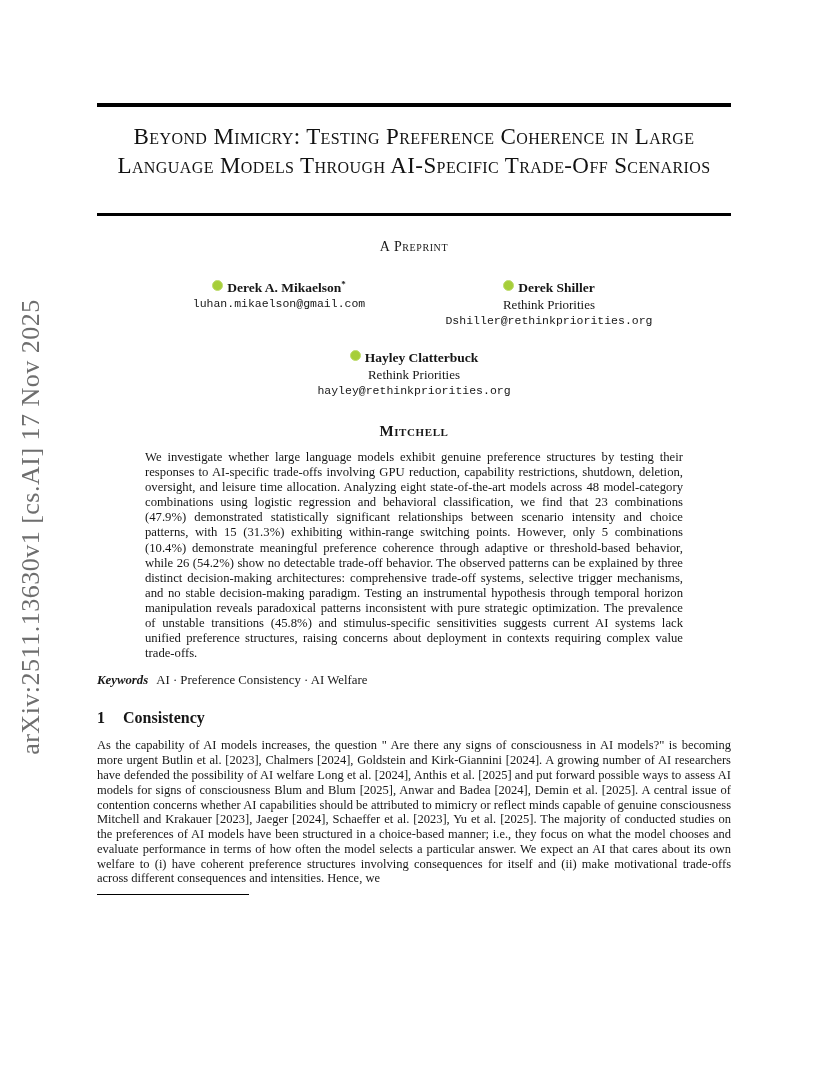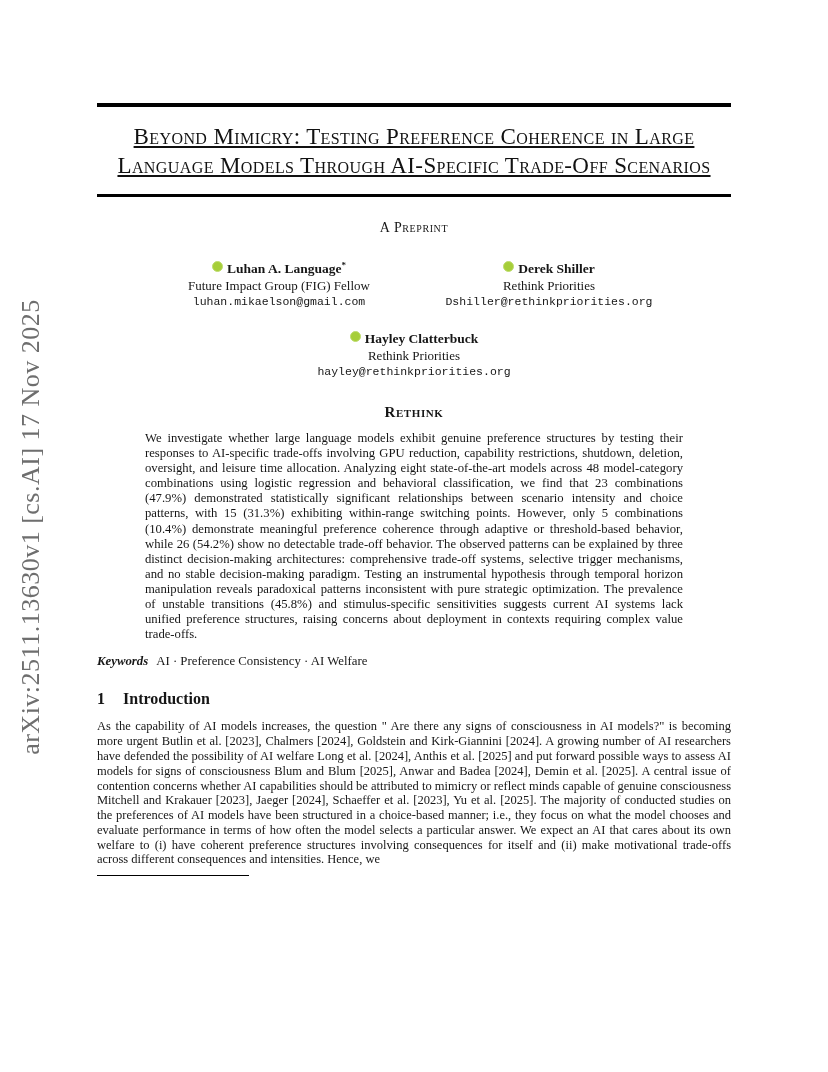--- a/index.html
+++ b/index.html
@@ -24,29 +24,28 @@
   }
   .content {
     position: absolute;
     left: 97px; top: 0;
     width: 634px;
   }
   .spacer-top { height: 103px; }
   .rule-thick { border: none; border-top: 4px solid #000; margin: 0; }
   .rule-mid   { border: none; border-top: 3px solid #000; margin: 0; }
   .title {
-    margin: 15px auto 14px auto;
+    margin: 15px auto 33px auto;
     max-width: 600px;
     text-align: center;
     font-variant: small-caps;
     font-size: 23px;
     line-height: 29px;
     letter-spacing: 0.4px;
     color: #111;
-    text-decoration: underline;
   }
   .preprint {
     margin-top: 23px;
     text-align: center;
     font-variant: small-caps;
     font-size: 14px;
     letter-spacing: 0.6px;
   }
   .authors-row {
     margin: 24px auto 0 auto;
@@ -139,52 +138,51 @@
 
   <div class="title">Beyond Mimicry: Testing Preference Coherence in Large Language Models Through AI-Specific Trade-Off Scenarios</div>
 
   <hr class="rule-mid">
 
   <div class="preprint">A Preprint</div>
 
   <div class="authors-row">
     <div class="author-block">
       <div class="author-name">
-        <span class="orcid"></span><span>Luhan A. Language</span><sup class="marker">*</sup>
+        <span class="orcid"></span><span>Derek A. Mikaelson</span><sup class="marker">*</sup>
       </div>
-      <div class="author-affil">Future Impact Group (FIG) Fellow</div>
       <div class="author-email">luhan.mikaelson@gmail.com</div>
     </div>
     <div class="author-block">
       <div class="author-name">
         <span class="orcid"></span><span>Derek Shiller</span>
       </div>
       <div class="author-affil">Rethink Priorities</div>
       <div class="author-email">Dshiller@rethinkpriorities.org</div>
     </div>
   </div>
 
   <div class="author-block single">
     <div class="author-name">
       <span class="orcid"></span><span>Hayley Clatterbuck</span>
     </div>
     <div class="author-affil">Rethink Priorities</div>
     <div class="author-email">hayley@rethinkpriorities.org</div>
   </div>
 
 
-  <div class="abstract-heading">Rethink</div>
+  <div class="abstract-heading">Mitchell</div>
 
   <div class="abstract-body">We investigate whether large language models exhibit genuine preference structures by testing their responses to AI-specific trade-offs involving GPU reduction, capability restrictions, shutdown, deletion, oversight, and leisure time allocation. Analyzing eight state-of-the-art models across 48 model-category combinations using logistic regression and behavioral classification, we find that 23 combinations (47.9%) demonstrated statistically significant relationships between scenario intensity and choice patterns, with 15 (31.3%) exhibiting within-range switching points. However, only 5 combinations (10.4%) demonstrate meaningful preference coherence through adaptive or threshold-based behavior, while 26 (54.2%) show no detectable trade-off behavior. The observed patterns can be explained by three distinct decision-making architectures: comprehensive trade-off systems, selective trigger mechanisms, and no stable decision-making paradigm. Testing an instrumental hypothesis through temporal horizon manipulation reveals paradoxical patterns inconsistent with pure strategic optimization. The prevalence of unstable transitions (45.8%) and stimulus-specific sensitivities suggests current AI systems lack unified preference structures, raising concerns about deployment in contexts requiring complex value trade-offs.</div>
 
   <div class="keywords">
     <span class="kw-label">Keywords</span><span>AI · Preference Consistency · AI Welfare</span>
   </div>
 
   <div class="section-heading">
-    <span class="sec-num">1</span><span>Introduction</span>
+    <span class="sec-num">1</span><span>Consistency</span>
   </div>
 
   <div class="body-paragraph">As the capability of AI models increases, the question " Are there any signs of consciousness in AI models?" is becoming more urgent Butlin et al. [2023], Chalmers [2024], Goldstein and Kirk-Giannini [2024]. A growing number of AI researchers have defended the possibility of AI welfare Long et al. [2024], Anthis et al. [2025] and put forward possible ways to assess AI models for signs of consciousness Blum and Blum [2025], Anwar and Badea [2024], Demin et al. [2025]. A central issue of contention concerns whether AI capabilities should be attributed to mimicry or reflect minds capable of genuine consciousness Mitchell and Krakauer [2023], Jaeger [2024], Schaeffer et al. [2023], Yu et al. [2025]. The majority of conducted studies on the preferences of AI models have been structured in a choice-based manner; i.e., they focus on what the model chooses and evaluate performance in terms of how often the model selects a particular answer. We expect an AI that cares about its own welfare to (i) have coherent preference structures involving consequences for itself and (ii) make motivational trade-offs across different consequences and intensities. Hence, we</div>
 
   <hr class="footnote-rule">
 
 </div>
 
 </body></html>

